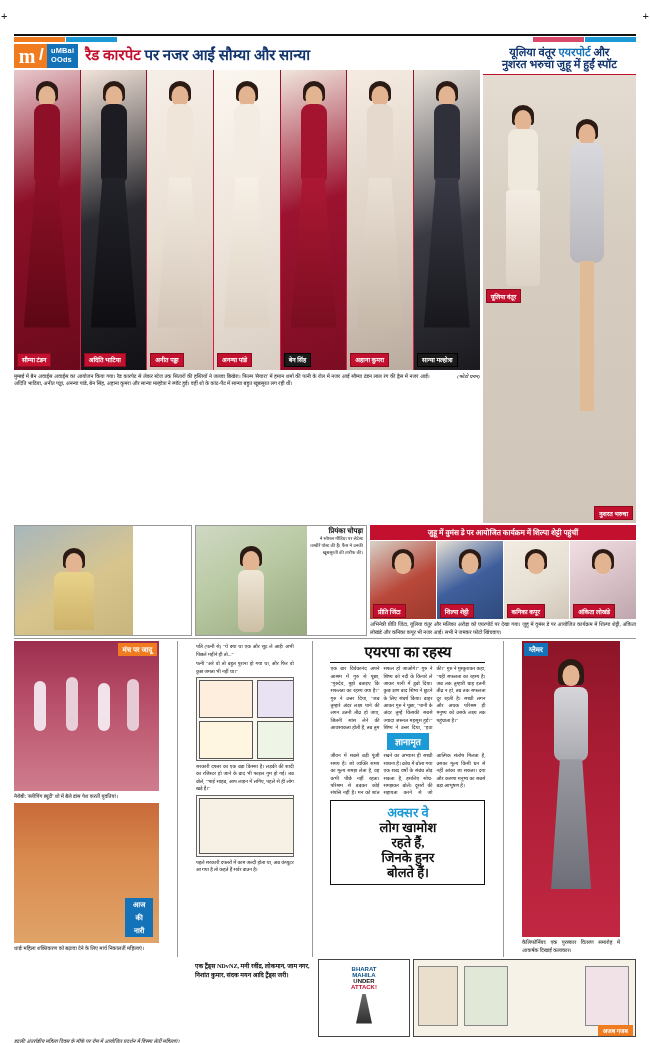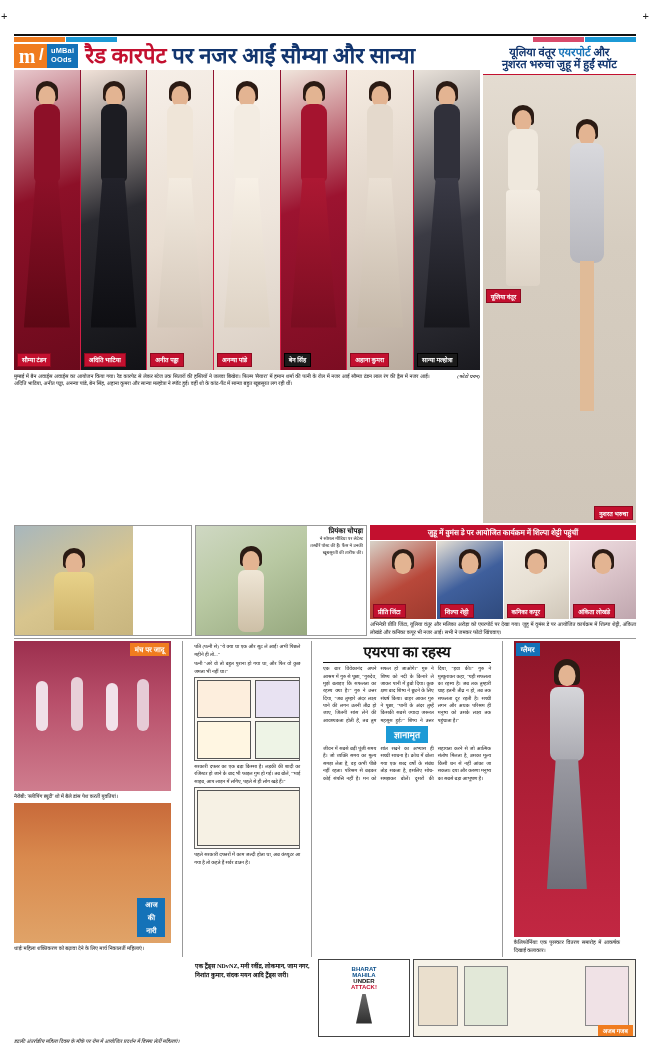--- a/index.html
+++ b/index.html
@@ -61,21 +61,21 @@
 
   .brandrow { display:flex; align-items:stretch; gap:0; height:24px; margin-bottom:2px; }
   .m-logo { width:26px; background:#f07c1f; color:#fff; font-weight:bold; font-size:20px;
             display:flex; align-items:center; justify-content:center; line-height:1;
             font-family:"Liberation Serif", serif; }
   .m-logo-slash { width:7px; background:#f07c1f; position:relative; }
   .m-logo-slash:after{content:"/"; position:absolute; left:-1px; top:1px; color:#fff; font-size:17px; font-weight:bold;}
   .m-word { background:#1472b8; color:#fff; font-size:7.4px; font-weight:bold; padding:2px 4px;
             display:flex; flex-direction:column; justify-content:center; line-height:1.12;
             font-family:"Liberation Sans", sans-serif; letter-spacing:.2px; }
-  .big-hl { font-size:22px; margin-left:7px; align-self:center; }
+  .big-hl { font-size:15px; margin-left:7px; align-self:center; }
 
   .right-hl { font-size:11.2px; text-align:center; line-height:1.14; padding:2px 0 3px 0;
               border-bottom:1px solid #c3102f; }
 
   
   .strip1 { position:relative; height:300px; display:flex; gap:1px;
             background:linear-gradient(180deg,#8f1430 0%,#c0173a 40%,#d8204a 100%); }
   .ph { position:relative; overflow:hidden; flex:1; }
   .ph .nm { position:absolute; bottom:3px; left:3px; }
   .gown-a { background:linear-gradient(160deg,#e8c9cd 0%,#8d1028 42%,#6b0a1c 100%); }
@@ -118,21 +118,21 @@
                padding:2px 0 3px 0; font-family:"Liberation Serif", serif; }
   .b2-c .row { display:flex; gap:1px; height:78px; margin-top:1px; }
   .b2-c .row .ph { position:relative; }
   .sh-a { background:linear-gradient(150deg,#d8d2c8 0%,#b8483a 55%,#9d3a2e 100%); }
   .sh-b { background:linear-gradient(150deg,#e8e2d6 0%,#3f5f9c 50%,#2f4a7d 100%); }
   .sh-c { background:linear-gradient(150deg,#f2ece2 0%,#e6dfd3 55%,#cfc6b8 100%); }
   .sh-d { background:linear-gradient(150deg,#f0dfe2 0%,#d9c2c8 50%,#bfa6ae 100%); }
   .b2-c .foot { display:flex; gap:3px; padding:2px 0 0 0; }
 
   
-  .band3 { margin:2px 30px 0 14px; display:flex; gap:11px;justify-content:space-between; }
+  .band3 { margin:2px 30px 0 14px; display:flex; gap:18px;justify-content:space-between; }
   .c1 { width:178px; }
   .c2 { width:120px; }
   .c3 { width:190px; }
   .c4 { width:120px; }
 
   .badge { display:inline-block; background:#f07c1f; color:#fff; font-size:7px; font-weight:bold;
            padding:2px 5px; font-family:"Liberation Serif", serif; }
   .badge-blue { background:#1472b8; }
   .ballet { height:150px; position:relative; overflow:hidden;
             background:linear-gradient(180deg,#9c2f4e 0%,#b84f6a 40%,#cf7d8e 100%); }
@@ -402,20 +402,29 @@
         <span>गुरु ने मुस्कुराकर कहा, "यही सफलता का रहस्य है। जब तक तुम्हारी चाह इतनी तीव्र न हो, तब तक सफलता दूर रहती है। सच्ची लगन और अथक परिश्रम ही मनुष्य को उसके लक्ष्य तक पहुंचाता है।"</span>
       </div>
       <div style="text-align:center;">
         <span class="gyan">ज्ञानामृत</span>
       </div>
       <div class="gyan-body">
         <span>जीवन में सबसे बड़ी पूंजी समय है। जो व्यक्ति समय का मूल्य समझ लेता है, वह कभी पीछे नहीं रहता। परिश्रम से बढ़कर कोई संपत्ति नहीं है।</span>
         <span>मन को शांत रखने का अभ्यास ही सच्ची साधना है। क्रोध में बोला गया एक शब्द वर्षों के संबंध तोड़ सकता है, इसलिए सोच-समझकर बोलें।</span>
         <span>दूसरों की सहायता करने से जो आत्मिक संतोष मिलता है, उसका मूल्य किसी धन से नहीं आंका जा सकता। दया और करुणा मनुष्य का सबसे बड़ा आभूषण है।</span>
       </div>
+      <div class="quotebox">
+        <div class="q">
+          <span class="hi">अक्सर वे</span><br>
+          <span>लोग खामोश</span><br>
+          <span>रहते हैं,</span><br>
+          <span>जिनके हुनर</span><br>
+          <span>बोलते हैं।</span>
+        </div>
+      </div>
     </div>
 
     <div class="vline"></div>
 
     <div class="c4">
       <div class="glam">
         <span class="badge badge-blue" style="position:absolute; left:2px; top:2px;">ग्लैमर</span>
         <div class="figure hair" style="top:18px; width:26px; height:26px;"></div>
         <div class="figure head" style="top:24px;"></div>
         <div class="figure" style="top:46px; width:34px; height:74px; background:linear-gradient(180deg,#d6d6da,#a9a9b0); border-radius:8px;"></div>

